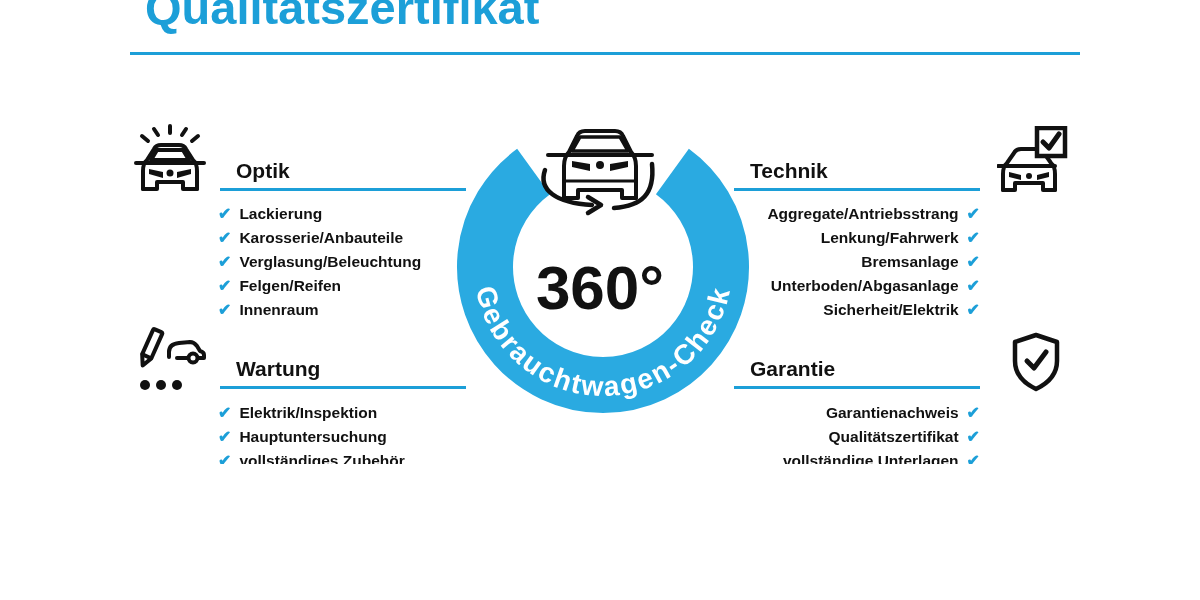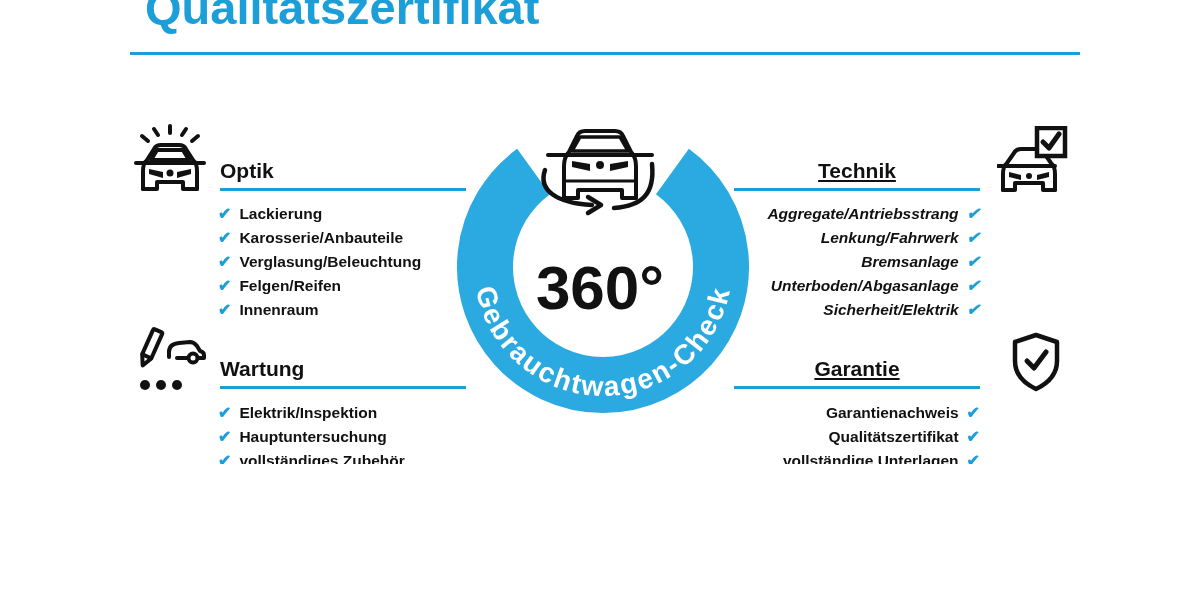--- a/index.html
+++ b/index.html
@@ -14,22 +14,22 @@
   }
   .title-rule{
     position:absolute;left:130px;top:52px;width:950px;height:3px;background:#1c9fd8;
   }
   .sec-head{
     position:absolute;width:246px;height:31px;border-bottom:3px solid #1c9fd8;
     display:flex;align-items:flex-end;
     font-size:21px;font-weight:700;color:#111;
   }
   .sec-head.left{justify-content:flex-start;}
-  .sec-head.right{justify-content:center;text-decoration:underline;}
-  .sec-head span{padding-bottom:5px;}
+  .sec-head.right{justify-content:flex-start;}
+  .sec-head span{padding-bottom:5px;margin-left:16px;}
   .check-list{position:absolute;margin:0;padding:0;list-style:none;width:260px;}
   .check-list li{
     display:flex;align-items:center;height:24px;
     font-size:15.5px;font-weight:600;color:#111;white-space:nowrap;
   }
   .check-list.left li{justify-content:flex-start;}
   .check-list.right li{justify-content:flex-end;}
   .chk{color:#1c9fd8;font-size:16px;font-weight:700;line-height:1;}
   .check-list.left .chk{margin-right:8px;}
   .check-list.right .chk{margin-left:8px;}
@@ -133,21 +133,21 @@
     <polygon points="12,46 24,49 24,54 12,51" fill="#111"></polygon>
     <polygon points="52,46 40,49 40,54 52,51" fill="#111"></polygon>
     <circle cx="32" cy="50" r="3" fill="#111"></circle>
     <rect x="40" y="2" width="28" height="28" fill="#fff" stroke="#111" stroke-width="4.5"></rect>
     <path d="M46 16 L52 22 L62 8" fill="none" stroke="#111" stroke-width="5" stroke-linecap="round" stroke-linejoin="round"></path>
   </svg>
 
   <div class="sec-head right" style="left:734px;top:157px;">
     <span>Technik</span>
   </div>
-  <ul class="check-list right" style="left:720px;top:202px;font-style:italic;">
+  <ul class="check-list right" style="left:720px;top:202px;">
     <li>
         <span>Aggregate/Antriebsstrang</span>
         <span class="chk">✔</span>
       </li>
     <li>
         <span>Lenkung/Fahrwerk</span>
         <span class="chk">✔</span>
       </li>
     <li>
         <span>Bremsanlage</span>

